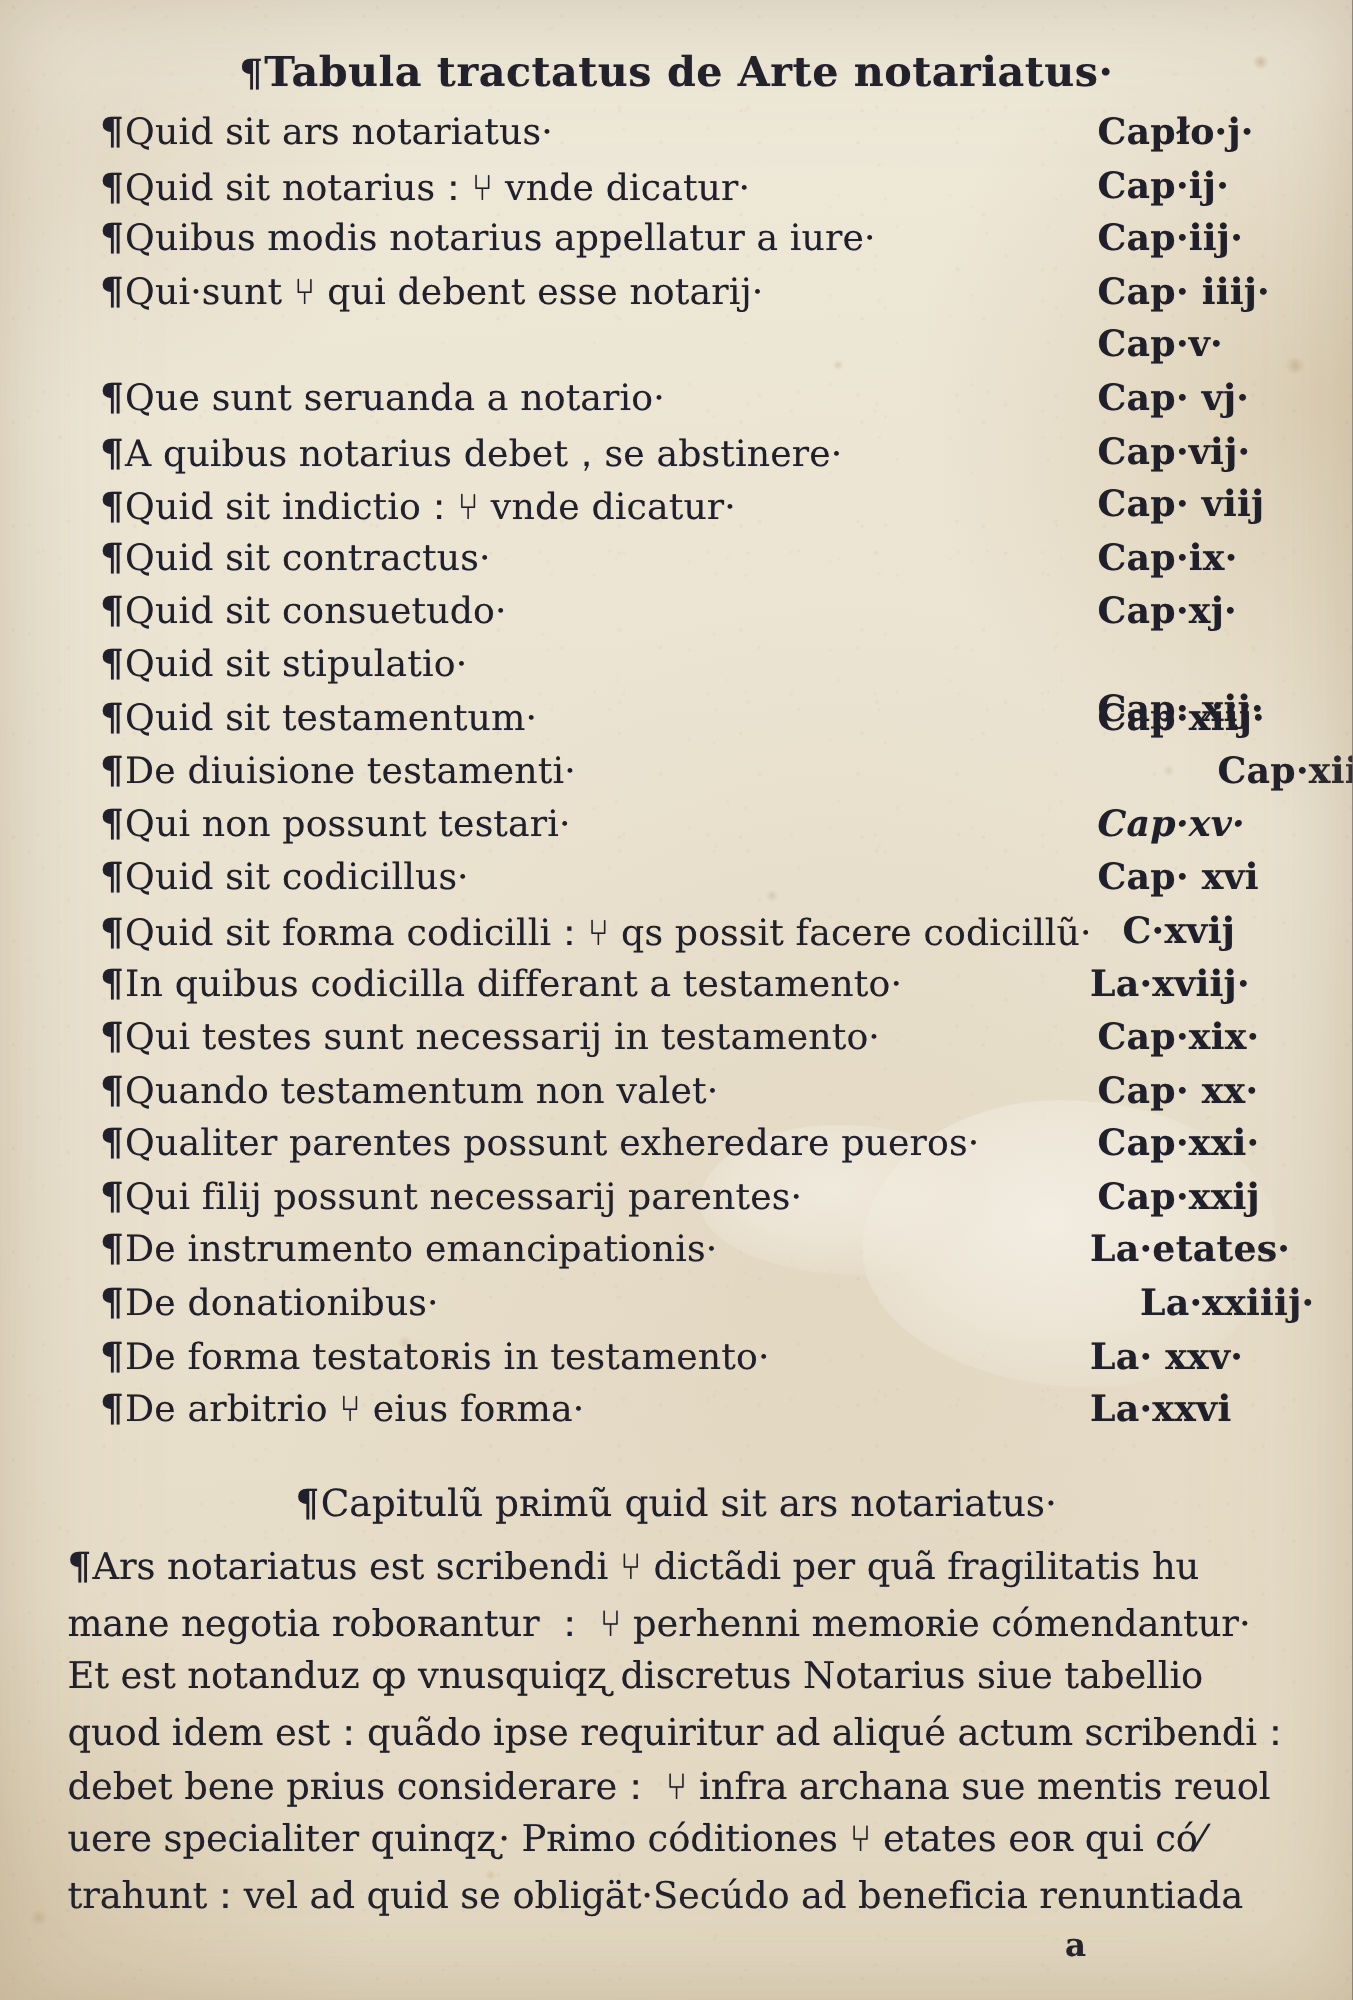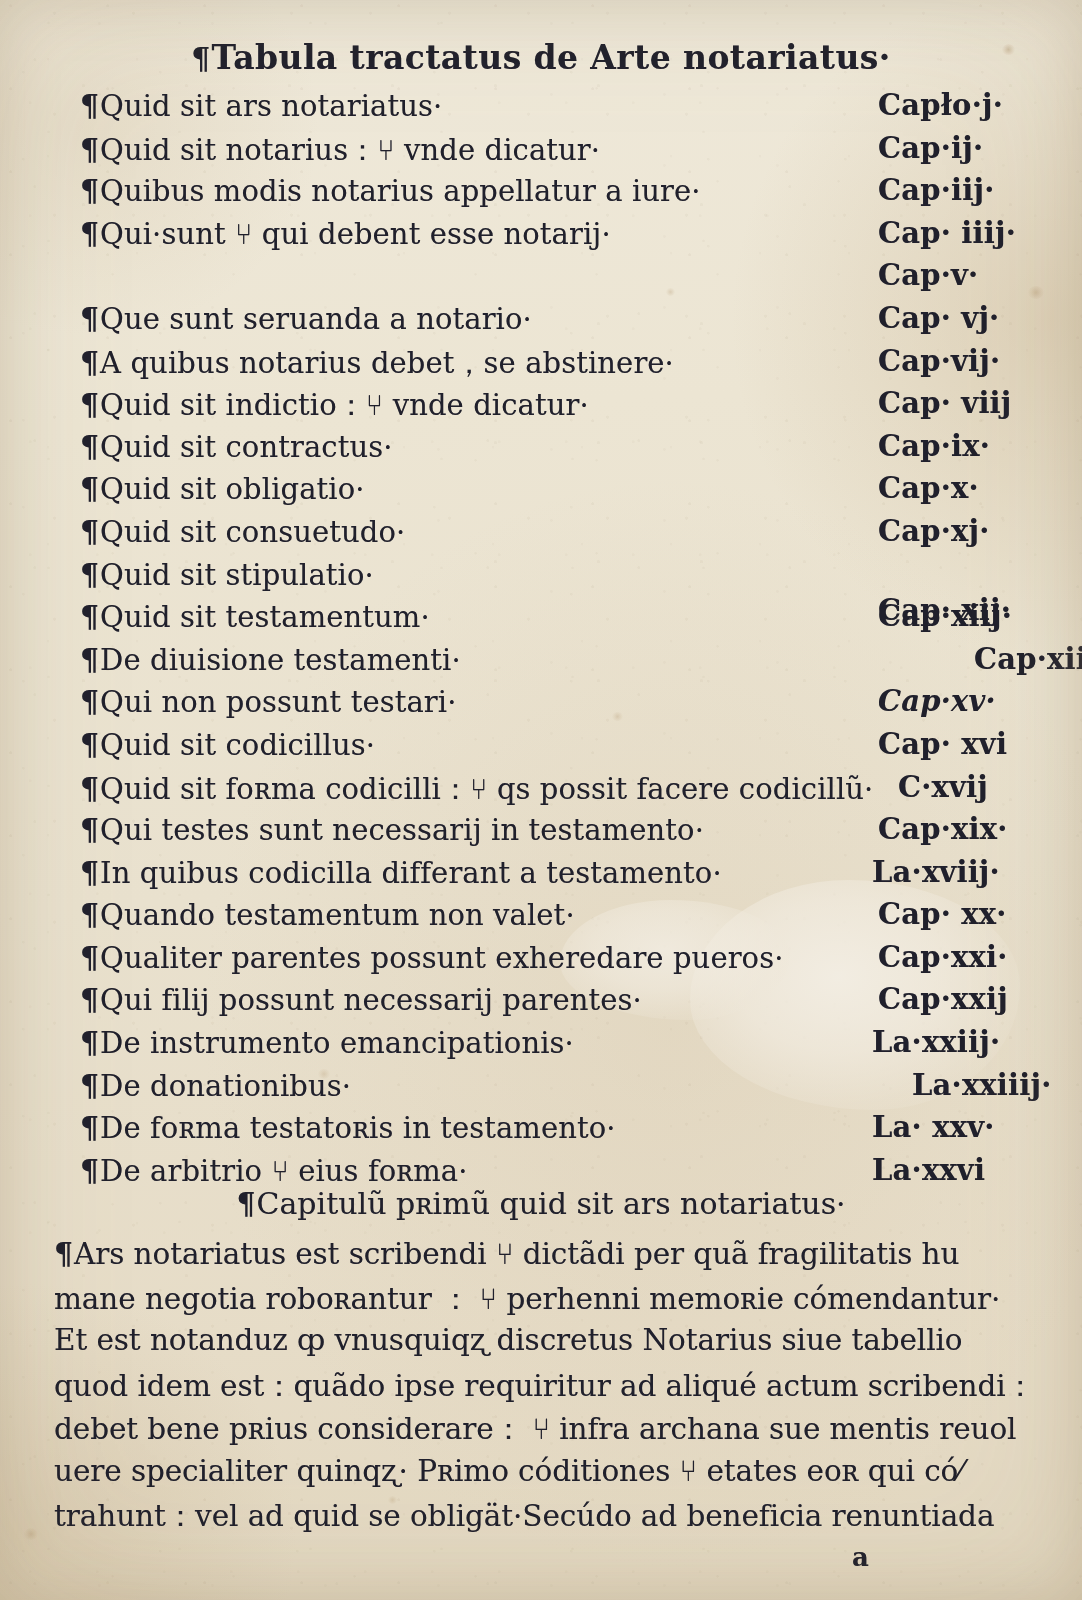--- a/index.html
+++ b/index.html
@@ -218,24 +218,20 @@
       </div>
       <div class="toc-row">
         <div class="toc-entry"><span class="pilcrow">¶</span><span>Quid sit indictio：⑂ vnde dicatur·</span></div>
         <div class="toc-ref" style="left: 822px;">Cap· viij</div>
       </div>
       <div class="toc-row">
         <div class="toc-entry"><span class="pilcrow">¶</span><span>Quid sit contractus·</span></div>
         <div class="toc-ref" style="left: 822px;">Cap·ix·</div>
       </div>
       <div class="toc-row">
-        <div class="toc-entry"><span class="pilcrow">¶</span><span>Quid sit obligatio·</span></div>
-        <div class="toc-ref" style="left: 822px;">Cap·x·</div>
-      </div>
-      <div class="toc-row">
         <div class="toc-entry"><span class="pilcrow">¶</span><span>Quid sit consuetudo·</span></div>
         <div class="toc-ref" style="left: 822px;">Cap·xj·</div>
       </div>
       <div class="toc-row">
         <div class="toc-entry"><span class="pilcrow">¶</span><span>Quid sit stipulatio·</span></div>
         <div class="toc-ref" style="left: 822px; margin-top: 36px;">Cap· xij·</div>
       </div>
       <div class="toc-row">
         <div class="toc-entry"><span class="pilcrow">¶</span><span>Quid sit testamentum·</span></div>
         <div class="toc-ref" style="left: 822px;">Cap·xiij·</div>
@@ -250,42 +246,42 @@
       </div>
       <div class="toc-row">
         <div class="toc-entry"><span class="pilcrow">¶</span><span>Quid sit codicillus·</span></div>
         <div class="toc-ref" style="left: 822px;">Cap· xvi</div>
       </div>
       <div class="toc-row">
         <div class="toc-entry"><span class="pilcrow">¶</span><span>Quid sit foʀma codicilli：⑂ qs possit facere codicillũ·</span></div>
         <div class="toc-ref" style="left: 842px;">C·xvij</div>
       </div>
       <div class="toc-row">
+        <div class="toc-entry"><span class="pilcrow">¶</span><span>In quibus codicilla differant a testamento·</span></div>
+        <div class="toc-ref" style="left: 816px;">La·xviij·</div>
+      </div>
+      <div class="toc-row">
         <div class="toc-entry"><span class="pilcrow">¶</span><span>Qui testes sunt necessarij in testamento·</span></div>
         <div class="toc-ref" style="left: 822px;">Cap·xix·</div>
       </div>
       <div class="toc-row">
-        <div class="toc-entry"><span class="pilcrow">¶</span><span>In quibus codicilla differant a testamento·</span></div>
-        <div class="toc-ref" style="left: 816px;">La·xviij·</div>
-      </div>
-      <div class="toc-row">
         <div class="toc-entry"><span class="pilcrow">¶</span><span>Quando testamentum non valet·</span></div>
         <div class="toc-ref" style="left: 822px;">Cap· xx·</div>
       </div>
       <div class="toc-row">
         <div class="toc-entry"><span class="pilcrow">¶</span><span>Qualiter parentes possunt exheredare pueros·</span></div>
         <div class="toc-ref" style="left: 822px;">Cap·xxi·</div>
       </div>
       <div class="toc-row">
         <div class="toc-entry"><span class="pilcrow">¶</span><span>Qui filij possunt necessarij parentes·</span></div>
         <div class="toc-ref" style="left: 822px;">Cap·xxij</div>
       </div>
       <div class="toc-row">
         <div class="toc-entry"><span class="pilcrow">¶</span><span>De instrumento emancipationis·</span></div>
-        <div class="toc-ref" style="left: 816px;">La·xxiij·</div>
+        <div class="toc-ref" style="left: 816px;">La·etates·</div>
       </div>
       <div class="toc-row">
         <div class="toc-entry"><span class="pilcrow">¶</span><span>De donationibus·</span></div>
         <div class="toc-ref" style="left: 816px; margin-left: 40px;">La·xxiiij·</div>
       </div>
       <div class="toc-row">
         <div class="toc-entry"><span class="pilcrow">¶</span><span>De foʀma testatoʀis in testamento·</span></div>
         <div class="toc-ref" style="left: 816px;">La· xxv·</div>
       </div>
       <div class="toc-row">

